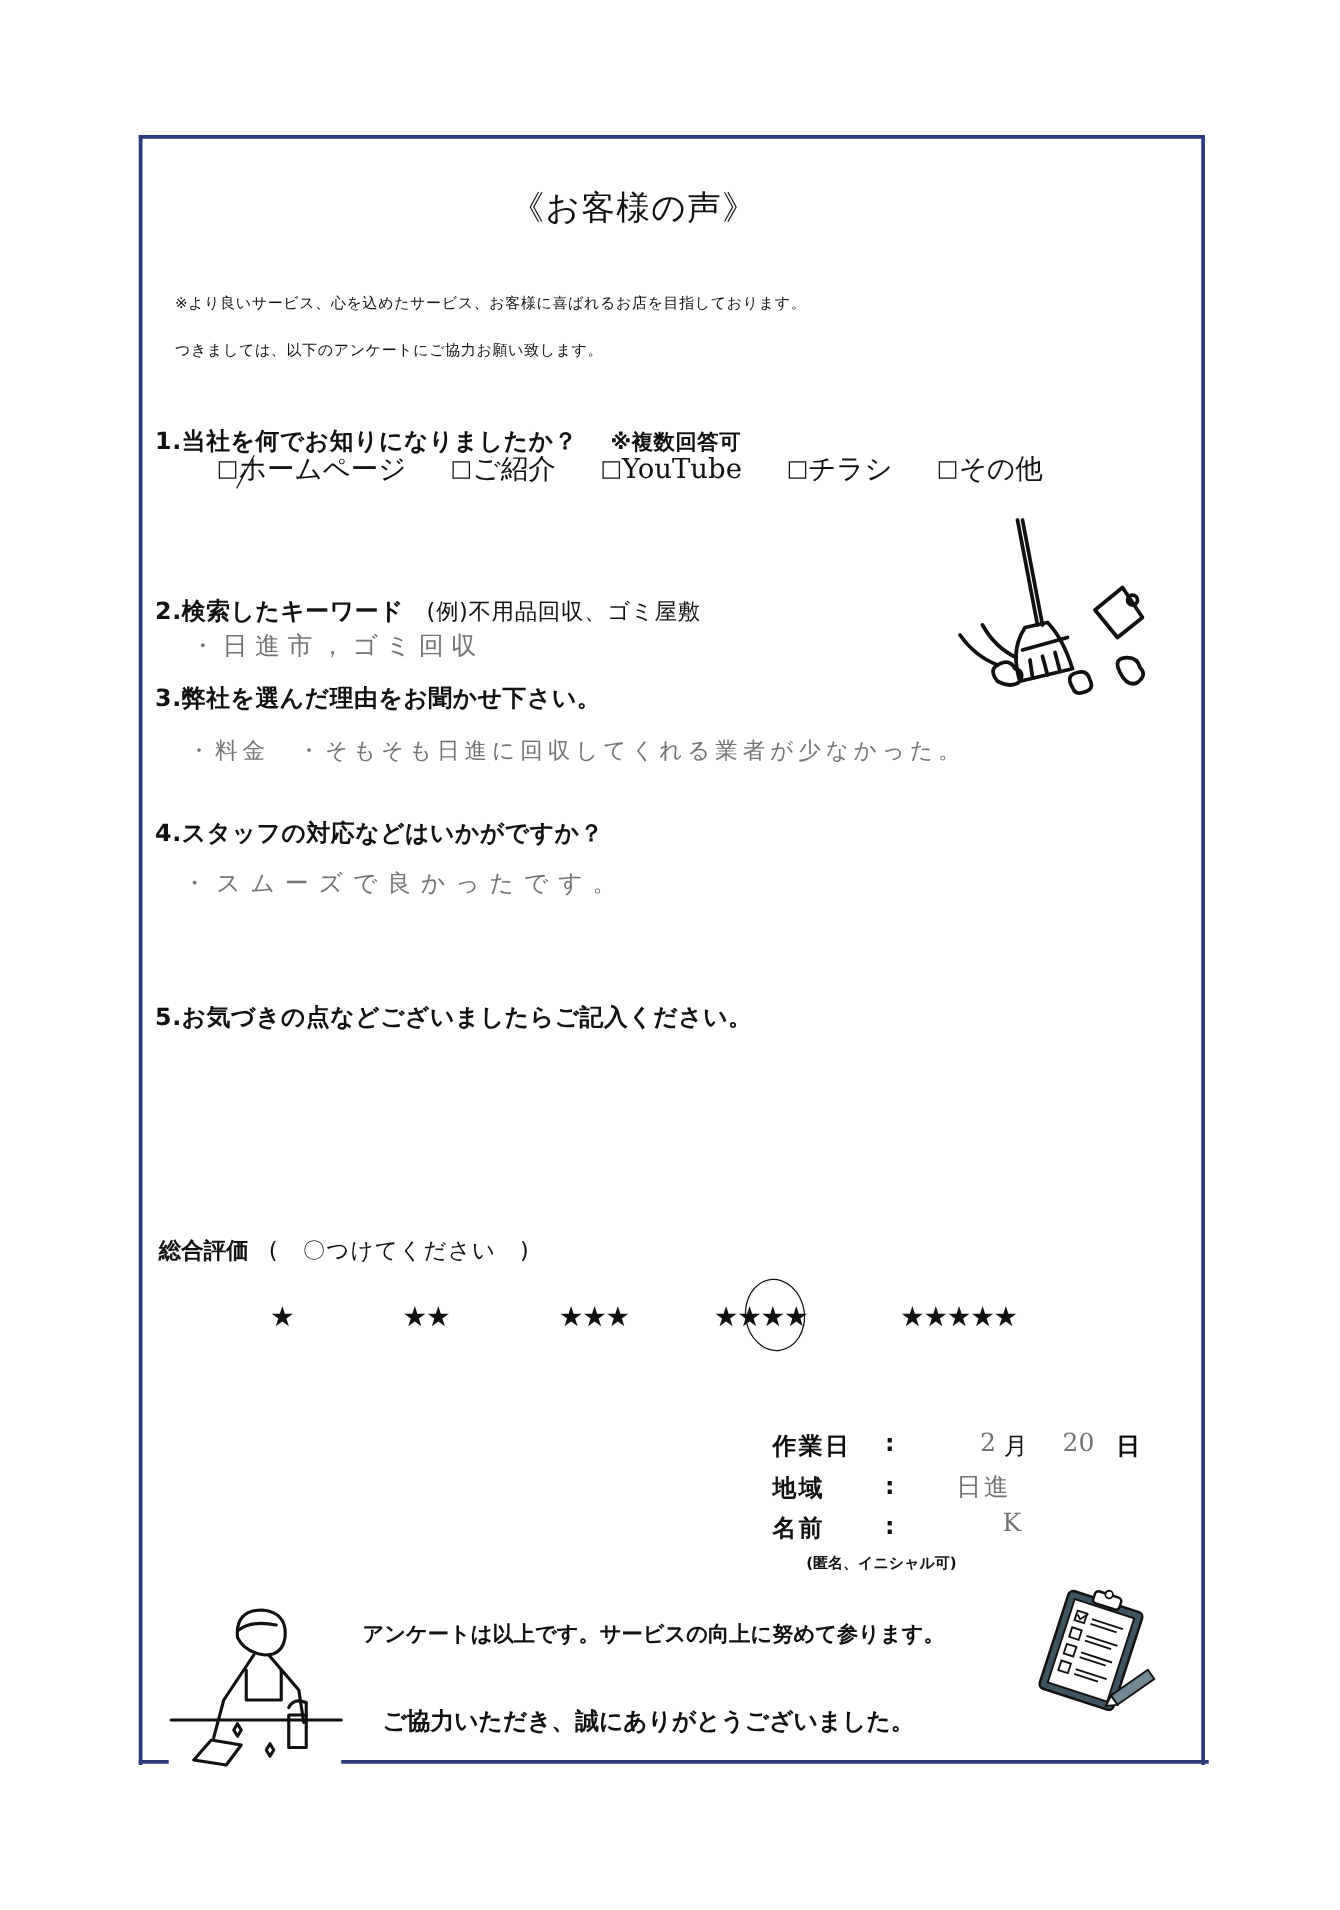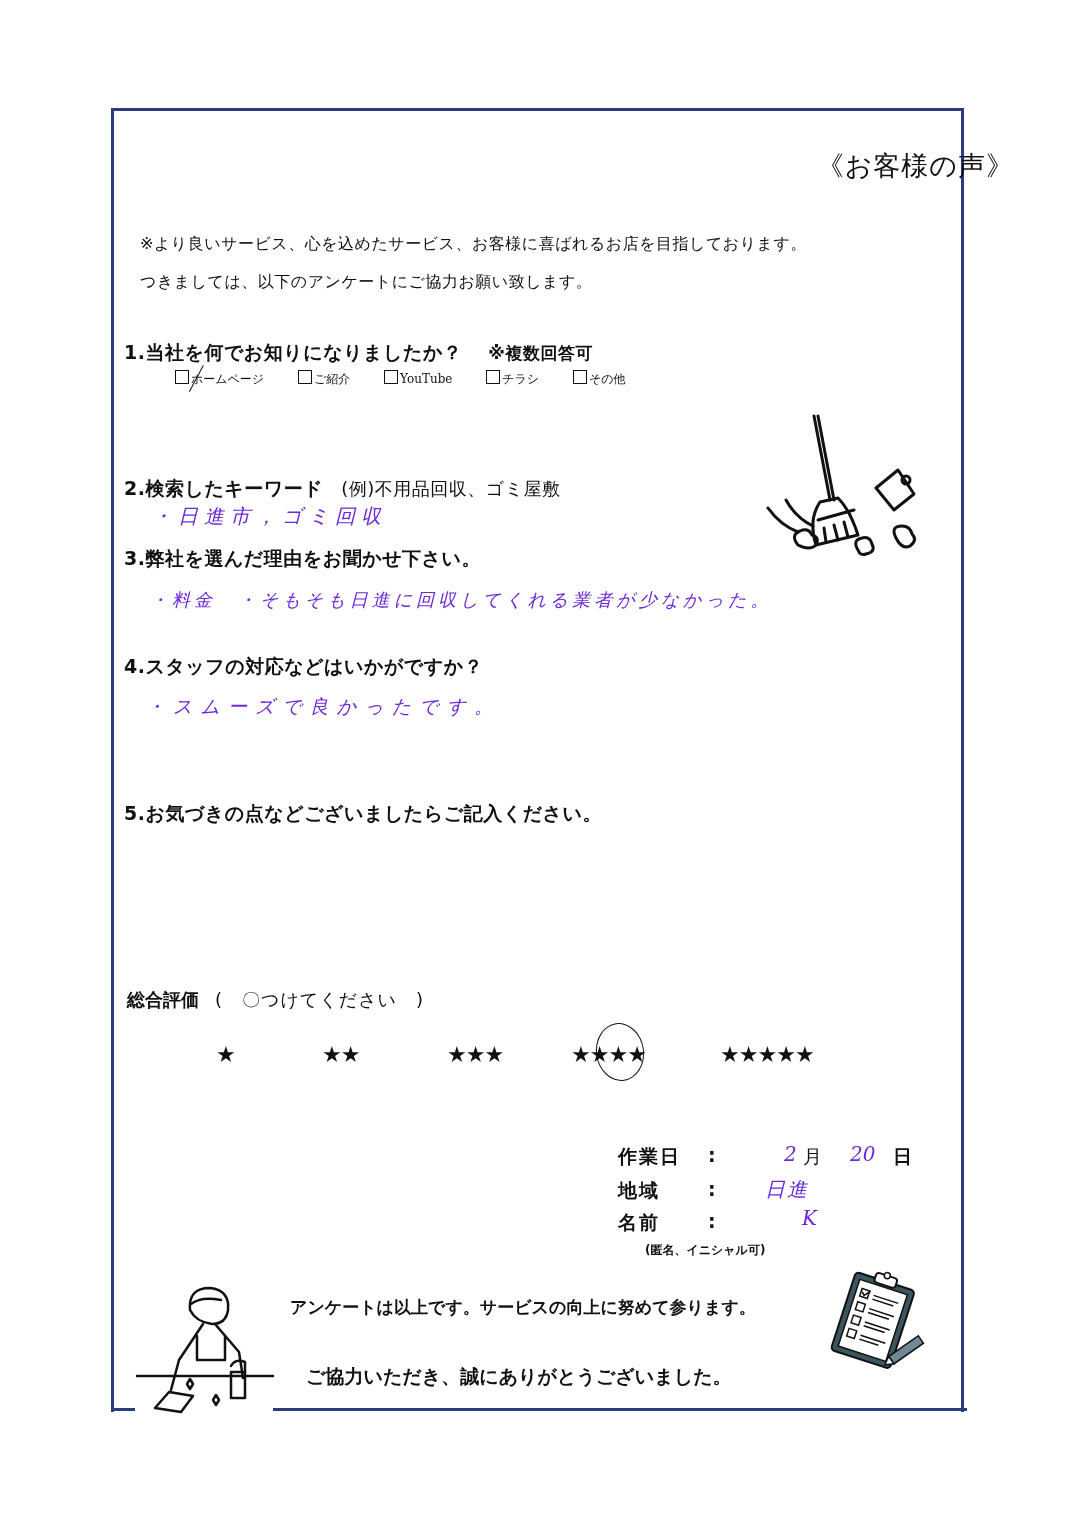--- a/index.html
+++ b/index.html
@@ -8,33 +8,33 @@
     font-family:"DejaVu Sans", "Liberation Sans", sans-serif; color:#111;
   }
   .frame {
     position:absolute; left:111px; top:108px; width:853px; height:1304px;
     border-left:3px solid #2b3c7c; border-top:3px solid #2b3c7c; border-right:3px solid #2b3c7c;
     box-sizing:border-box;
   }
   .bottom-line-left { position:absolute; left:111px; top:1408px; width:24px; height:3px; background:#2b3c7c; }
   .bottom-line-right { position:absolute; left:273px; top:1408px; width:694px; height:3px; background:#2b3c7c; }
   .abs { position:absolute; white-space:nowrap; }
-  .title { left:0; width:1014px; text-align:right; top:148px; font-size:27px; font-family:"DejaVu Serif", serif; letter-spacing:1px; }
-  .intro { left:140px; font-size:16px; letter-spacing:0.5px; }
+  .title { left:0; width:1014px; text-align:center; top:148px; font-size:27px; font-family:"DejaVu Serif", serif; letter-spacing:1px; }
+  .intro { left:140px; font-size:12px; letter-spacing:0.5px; }
   .q { left:124px; font-size:19px; font-weight:bold; letter-spacing:0.5px; }
   .q .note { font-weight:bold; margin-left:26px; font-size:17px;text-align:right; }
   .q .example { font-weight:normal; margin-left:18px; font-size:18px; }
-  .opts { left:175px; top:370px; font-size:12px; }
+  .opts { left:175px; top:360px; font-size:22px; }
   .opt { display:inline-block; margin-right:30px; }
   .box { display:inline-block; width:12px; height:12px; border:1.5px solid #111; vertical-align:-1px; margin-right:2px; position:relative; }
   .box.checked::after {
     content:""; position:absolute; left:-3px; top:-18px; width:18px; height:30px;
     border-right:1.5px solid #111; transform:rotate(28deg); transform-origin:bottom left;
   }
-  .hand { font-family:"DejaVu Serif", serif; font-style:italic; font-size:20px; color:#6d28d9; letter-spacing:6px; }
+  .hand { font-family:"DejaVu Serif", serif; font-size:20px; color:#737373; letter-spacing:6px; }
   .rating-label { left:127px; top:988px; font-size:18px; font-weight:bold; }
   .rating-label .paren { font-weight:normal; margin-left:16px; letter-spacing:1px; }
   .stars { top:1042px; font-size:22px; letter-spacing:-1px; }
   .circle { position:absolute; left:596px; top:1023px; width:46px; height:56px; border:1.5px solid #111; border-radius:50%; transform:rotate(-8deg); }
   .info-label { left:618px; font-size:19px; font-weight:bold; letter-spacing:2px; }
   .info-colon { left:708px; font-size:19px; font-weight:bold; }
   .anon { left:618px; top:1242px; font-size:12px; font-weight:bold;margin-left:27px; }
   .thanks1 { left:290px; top:1296px; font-size:17px; font-weight:bold; }
   .thanks2 { left:306px; top:1324px; font-size:19px; font-weight:bold;margin-top:40px; }
 </style>

